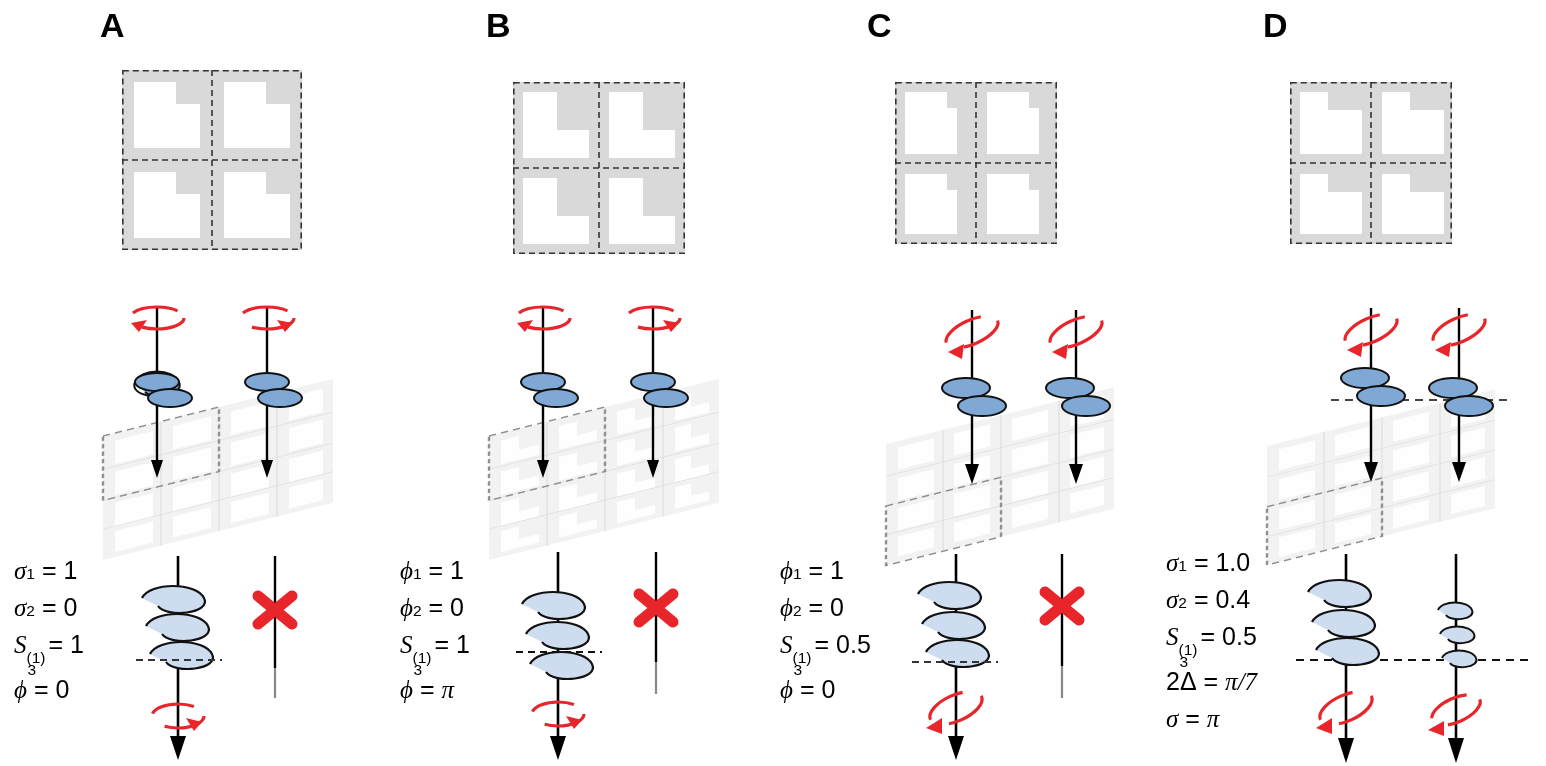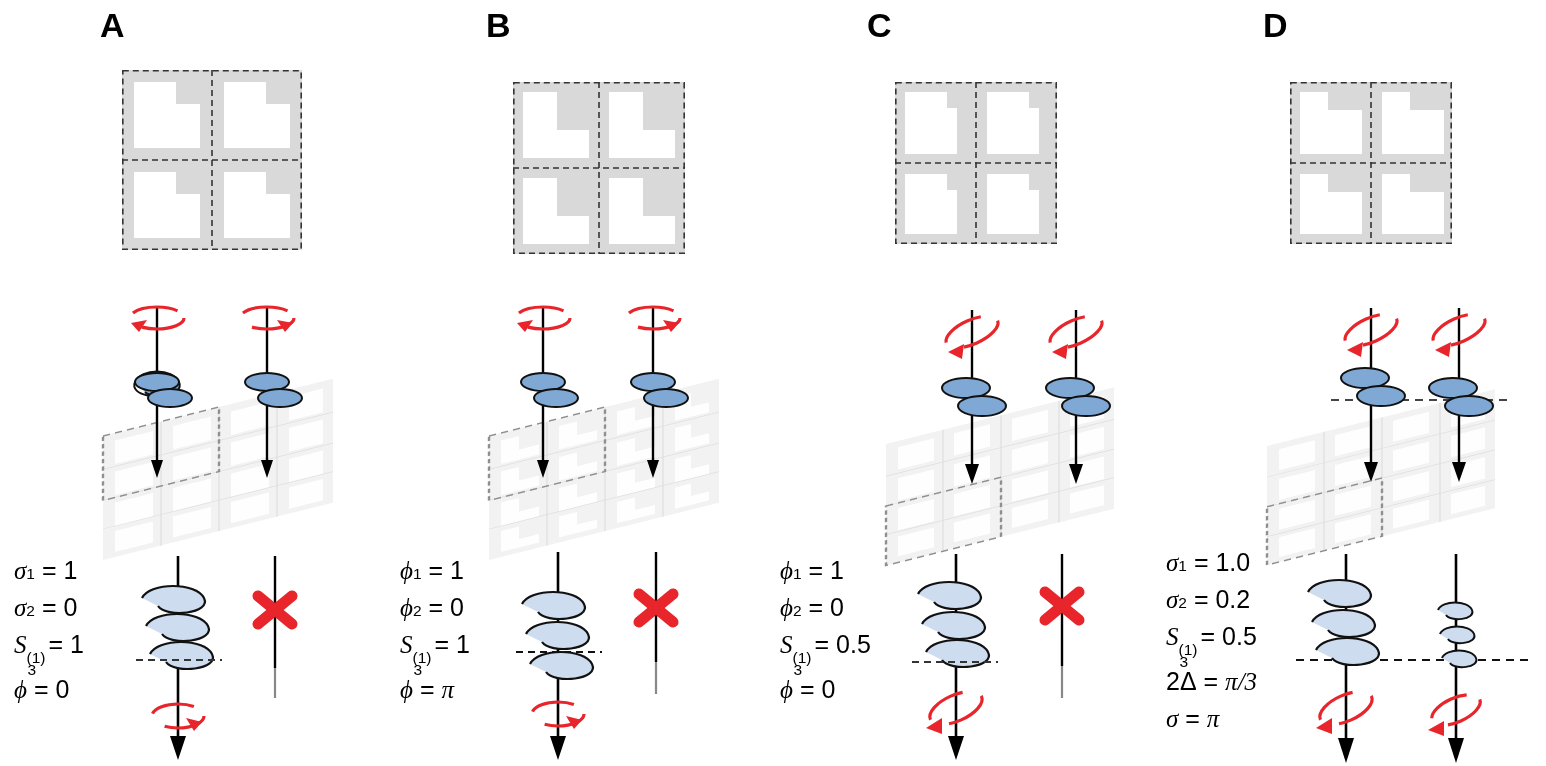--- a/index.html
+++ b/index.html
@@ -528,35 +528,35 @@
       <div class="eqline">
           <span class="sym">σ</span>
           <sub class="s">1</sub>
           <span class="upr">&nbsp;=&nbsp;</span>
           <span class="upr">1.0</span>
         </div>
       <div class="eqline">
           <span class="sym">σ</span>
           <sub class="s">2</sub>
           <span class="upr">&nbsp;=&nbsp;</span>
-          <span class="upr">0.2</span>
+          <span class="upr">0.4</span>
         </div>
       <div class="eqline" style="height:45px;">
           <span class="sym">S</span>
           <span style="display:inline-block;position:relative;width:22px;">
             <sup class="s" style="position:absolute;left:0;top:-4px;">(1)</sup>
             <sub class="s" style="position:absolute;left:1px;top:8px;">3</sub>
           </span>
           <span class="upr">=&nbsp;</span>
           <span class="upr">0.5</span>
         </div>
       <div class="eqline">
           <span class="upr">2Δ</span>
           <span class="upr">&nbsp;=&nbsp;</span>
-          <span class="sym">π/3</span>
+          <span class="sym">π/7</span>
         </div>
       <div class="eqline">
           <span class="sym">σ</span>
           <span class="upr">&nbsp;=&nbsp;</span>
           <span class="sym">π</span>
         </div>
     </div>
 
     <div class="row-eq" style="left:120px;top:548px;">
       <svg width="250" height="215" viewBox="0 0 250 215">

